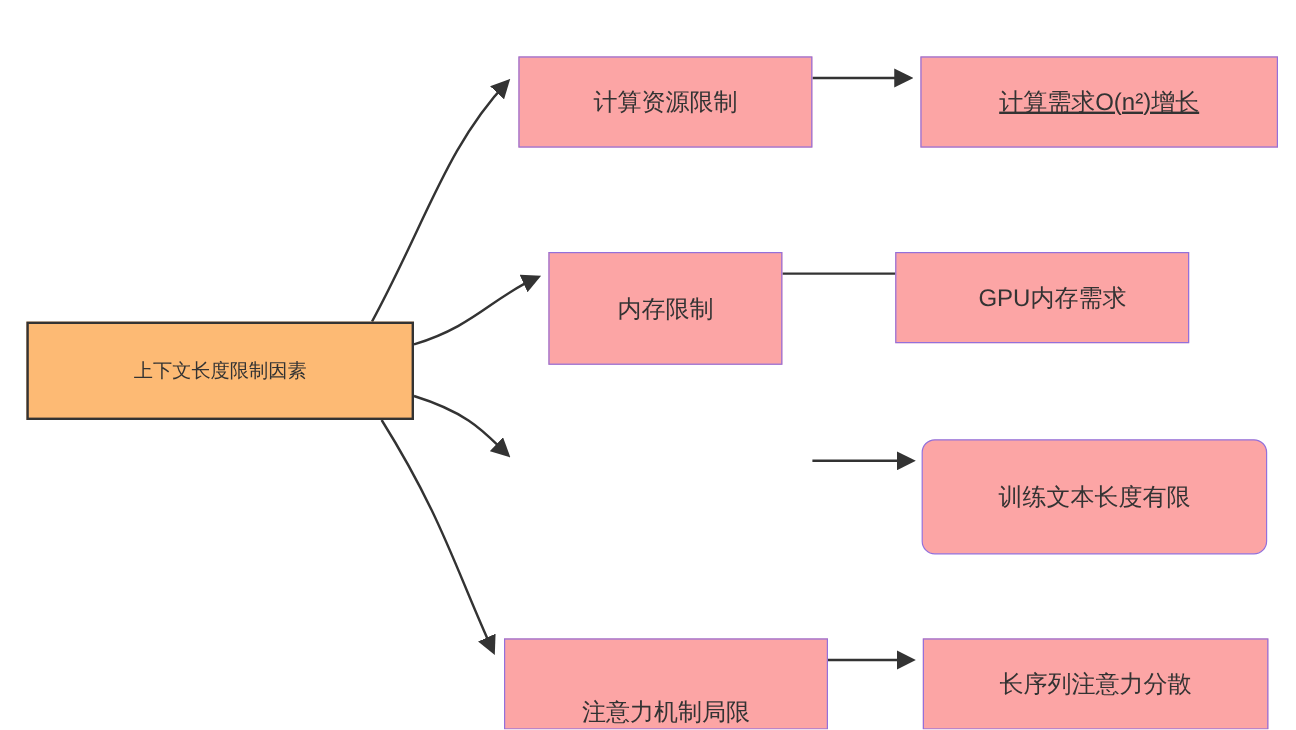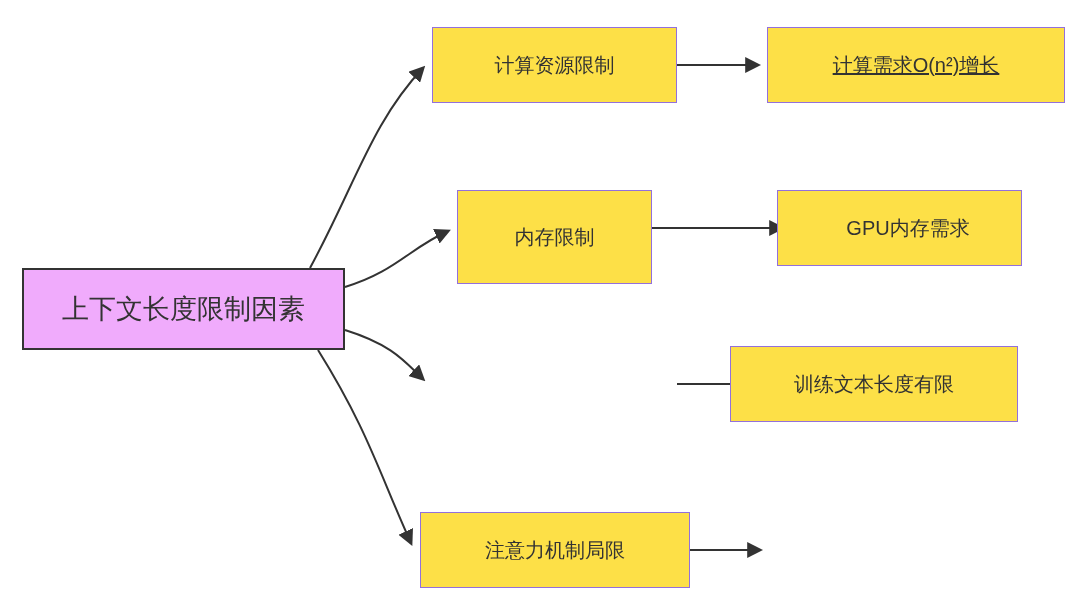--- a/index.html
+++ b/index.html
@@ -28,27 +28,28 @@
     display: flex;
     align-items: center;
     justify-content: center;
     box-sizing: border-box;
     font-size: 20px;
     color: #333333;
     text-align: center;
     white-space: nowrap;
   }
   .node.branch {
-    background: #fde047;
+    background: #fca5a5;
     border: 1px solid #9370DB;
+    margin-top: 20px;
   }
   .node.root {
-    background: #f0abfc;
+    background: #fdba74;
     border: 2px solid #333333;
-    font-size: 27px;
+    font-size: 16px;
   }
 </style>
 </head>
 <body>
 
 <div class="canvas">
 
   <svg class="edges" viewBox="0 0 1080 608" xmlns="http://www.w3.org/2000/svg">
     <defs>
       <marker id="arrow" viewBox="0 0 10 10" refX="8" refY="5" markerWidth="8" markerHeight="8" orient="auto-start-reverse">
@@ -70,27 +71,30 @@
   <div class="node root" style="left:22px; top:268px; width:323px; height:82px;">
     <span>上下文长度限制因素</span>
   </div>
 
   <div class="node branch" style="left:432px; top:27px; width:245px; height:76px;">
     <span>计算资源限制</span>
   </div>
   <div class="node branch" style="left:457px; top:190px; width:195px; height:94px;">
     <span>内存限制</span>
   </div>
-  <div class="node branch" style="left:420px; top:512px; width:270px; height:76px;">
+  <div class="node branch" style="left:420px; top:512px; width:270px; height:76px;align-items:flex-end;">
     <span>注意力机制局限</span>
   </div>
 
   <div class="node branch" style="left:767px; top:27px; width:298px; height:76px;text-decoration:underline;">
     <span>计算需求O(n²)增长</span>
   </div>
-  <div class="node branch" style="left:777px; top:190px; width:245px; height:76px;padding-left:17px;">
+  <div class="node branch" style="left:746px; top:190px; width:245px; height:76px;padding-left:17px;">
     <span>GPU内存需求</span>
   </div>
-  <div class="node branch" style="left:730px; top:346px; width:288px; height:76px;">
+  <div class="node branch" style="left:768px; top:346px; width:288px; height:96px;border-radius:11px;">
     <span>训练文本长度有限</span>
+  </div>
+  <div class="node branch" style="left:769px; top:512px; width:288px; height:76px;">
+    <span>长序列注意力分散</span>
   </div>
 
 </div>
 
 </body></html>

